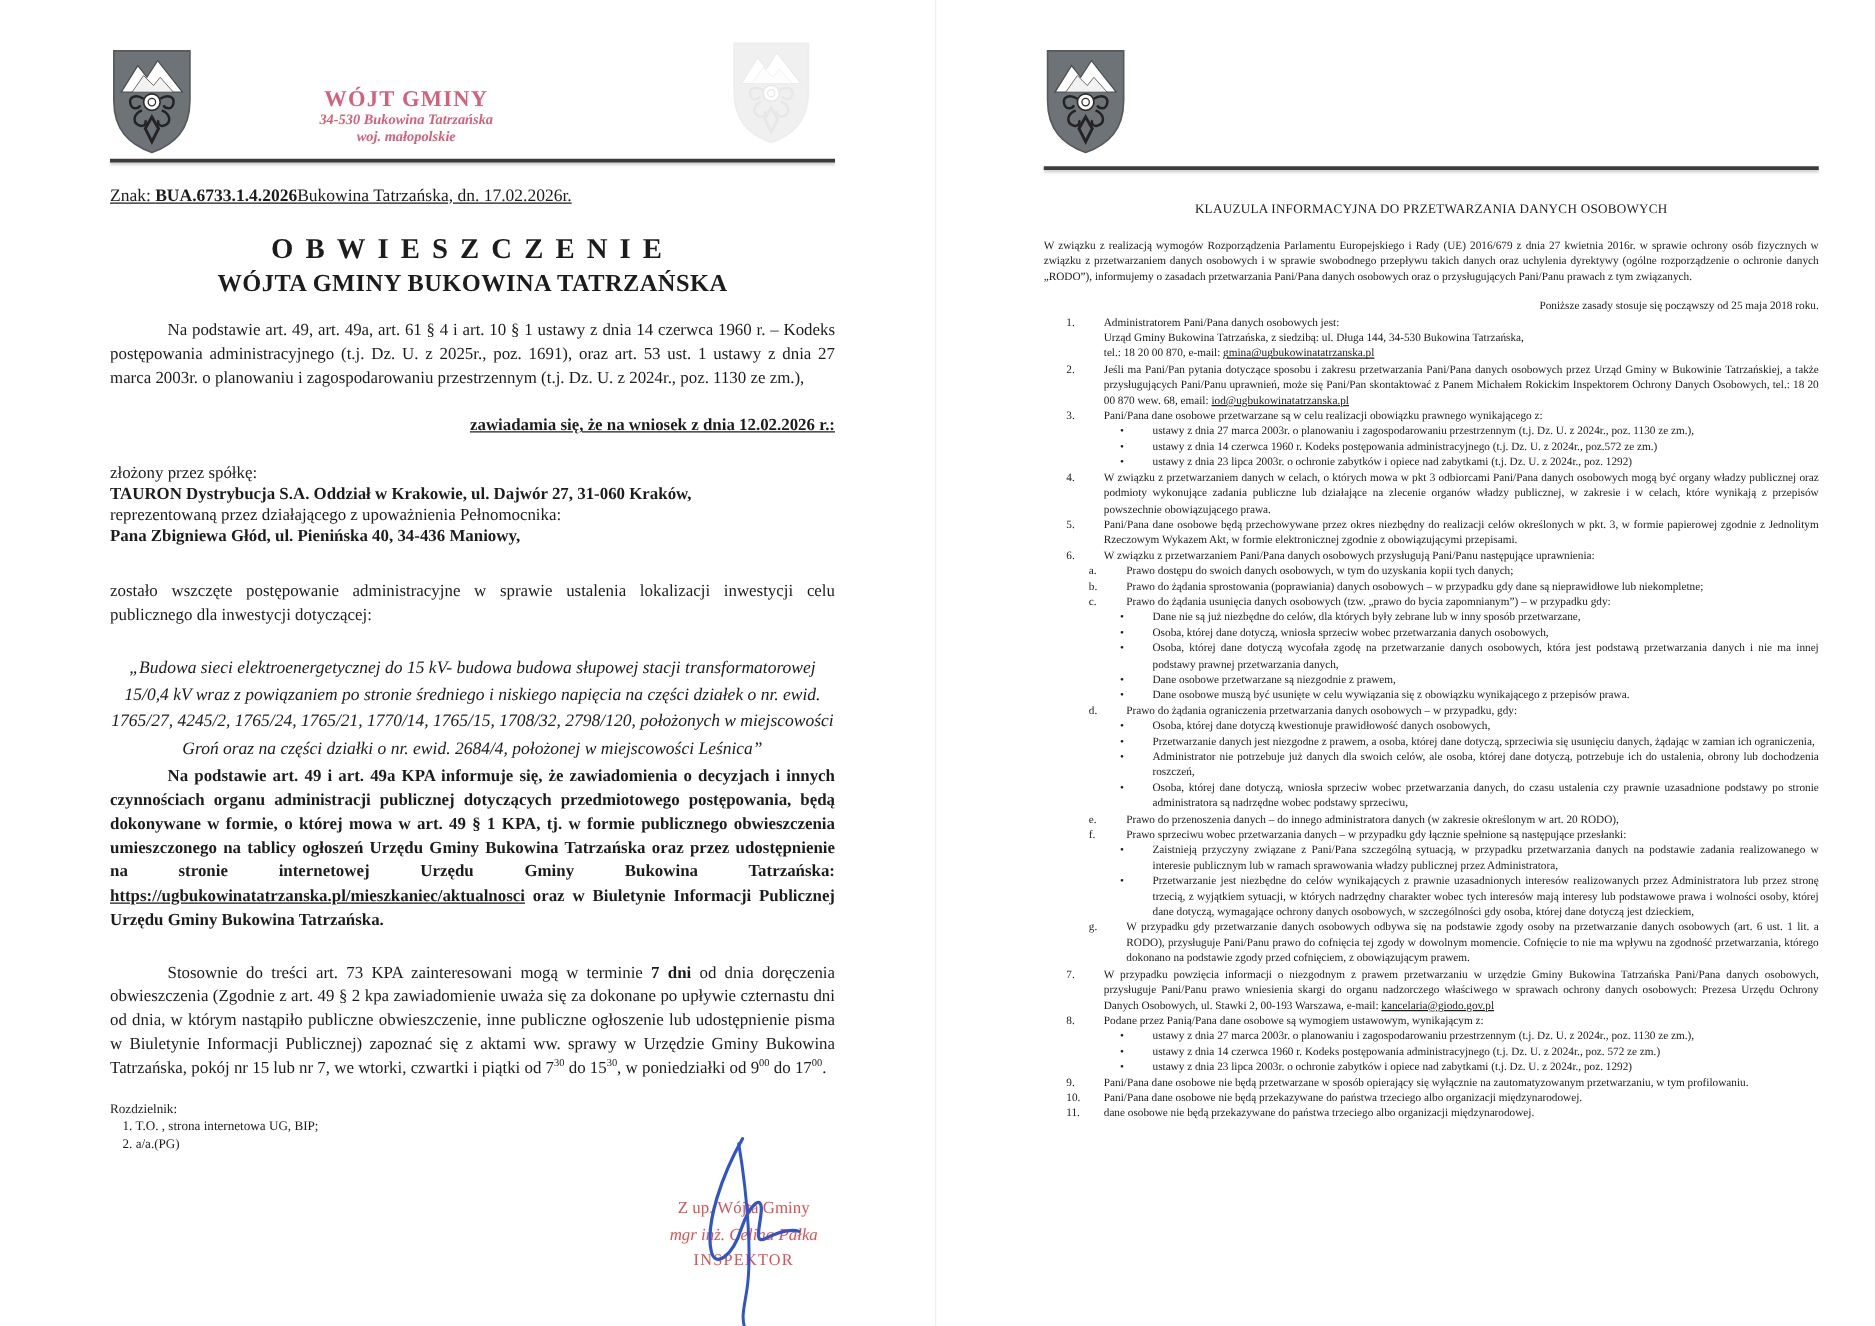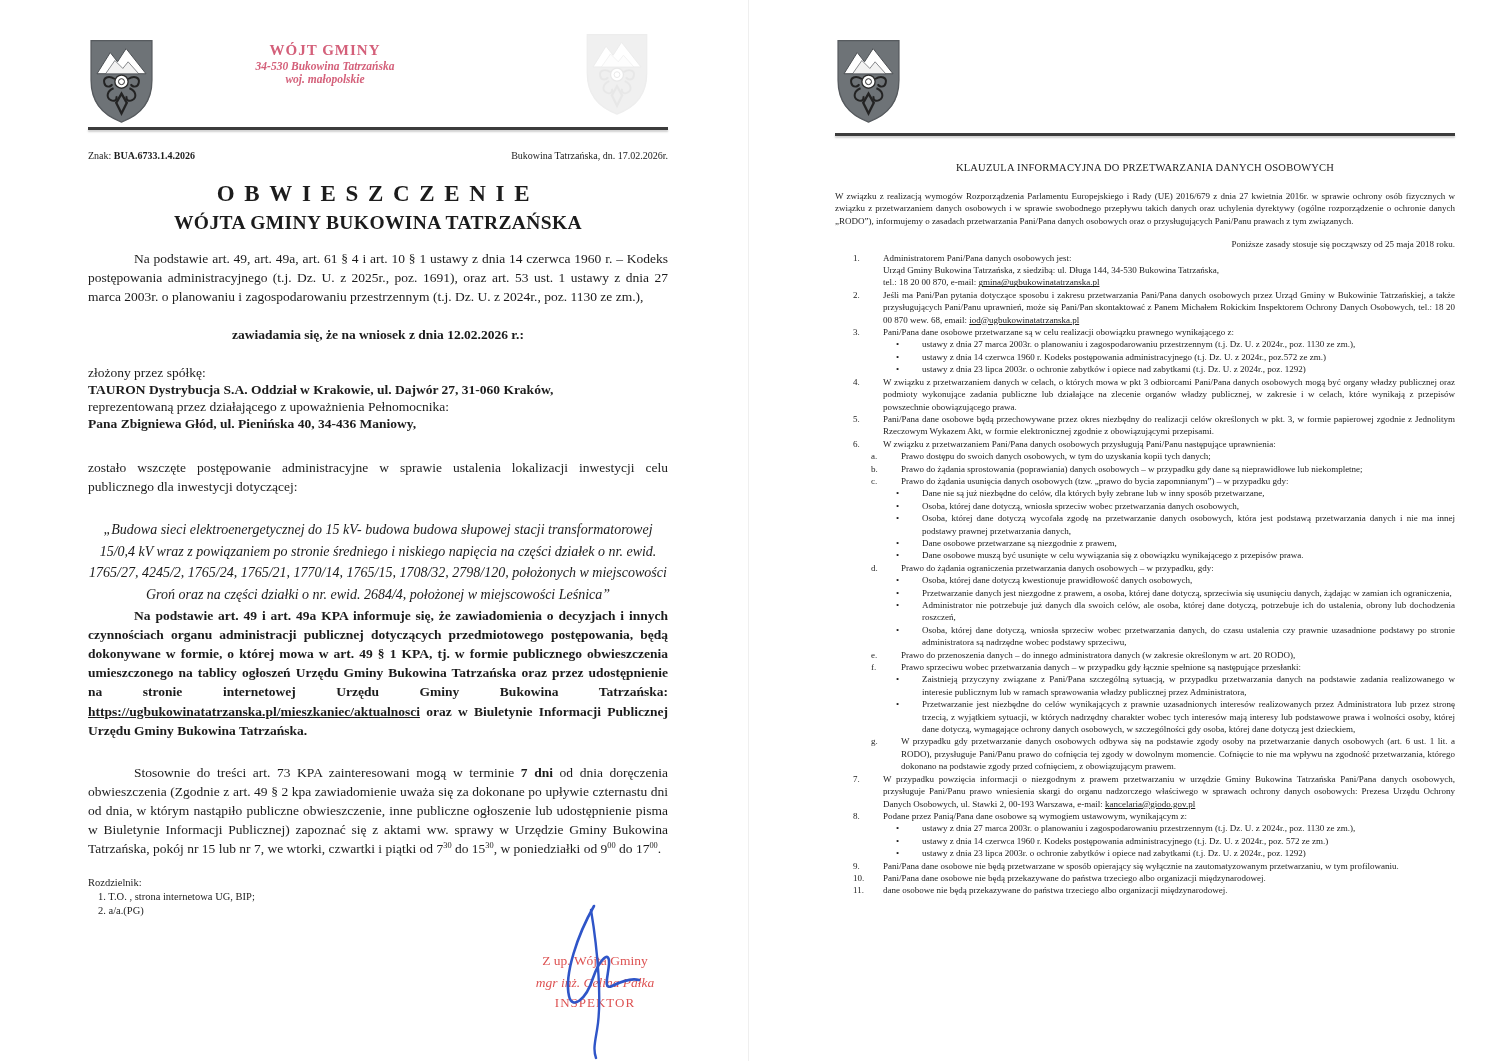--- a/index.html
+++ b/index.html
@@ -11,36 +11,36 @@
   .page{position:absolute;top:0;height:1061px;background:#fff;}
   .page-left{left:0;width:748px;padding:0 80px 0 88px;box-sizing:border-box;}
   .page-right{left:752px;width:748px;padding:0 45px 0 83px;box-sizing:border-box;}
   .page-divider{position:absolute;left:747px;top:0;width:2px;height:1061px;
     background:linear-gradient(to right,#e3e3e3,#f3f3f3);}
   
   .lp-header{position:relative;height:86px;margin-top:38px;}
   .crest{position:absolute;left:0;top:0;width:67px;height:86px;}
   .hdr-stamp{position:absolute;left:112px;top:4px;width:250px;text-align:center;
     color:#d4607a;line-height:1.18;}
-  .hdr-stamp .s1{font-size:15px;font-weight:bold;letter-spacing:1px;}
+  .hdr-stamp .s1{font-size:18px;font-weight:bold;letter-spacing:1px;margin-top:27px;}
   .hdr-stamp .s2,.hdr-stamp .s3{font-size:11.5px;font-weight:bold;font-style:italic;}
   .ghost-crest{position:absolute;left:496px;top:-6px;width:66px;height:84px;opacity:0.10;filter:grayscale(1);}
   .rule{height:3px;background:#3c3c3c;box-shadow:0 2px 2px rgba(120,120,120,.35);}
   .lp-rule{margin-top:3px;}
   .rp-header{position:relative;height:86px;margin-top:38px;}
   .rp-rule{margin-top:9px;height:3px;}
   
-  .znak-row{display:flex;justify-content:space-between;margin-top:20px;font-size:10px;}
+  .znak-row{display:flex;justify-content:flex-start;margin-top:20px;font-size:14px;text-decoration:underline;}
   .lp-title{margin-top:20px;text-align:center;font-weight:bold;}
   .lp-title .t1{font-size:23px;letter-spacing:.42em;}
   .lp-title .t2{font-size:19.5px;letter-spacing:.02em;margin-top:5px;}
   .para{font-size:13.5px;line-height:1.42;text-align:justify;}
   .indent{text-indent:46px;}
   .p1{margin-top:15px;}
-  .p2{margin-top:19px;font-weight:bold;text-align:center;}
+  .p2{margin-top:19px;font-weight:bold;text-align:right;text-decoration:underline;}
   .centerblock{margin-top:19px;text-align:left;font-size:13.5px;line-height:1.28;}
   .centerblock .bold{font-weight:bold;}
   .p3{margin-top:25px;}
   .quote{margin-top:23px;text-align:center;font-style:italic;font-size:14px;line-height:1.55;}
   .p4{font-weight:bold;}
   .p5{margin-top:23px;}
   sup{font-size:.62em;vertical-align:super;line-height:0;}
   .footer{margin-top:17px;font-size:10.5px;line-height:1.35;}
   .footer .items{padding-left:10px;}
   

